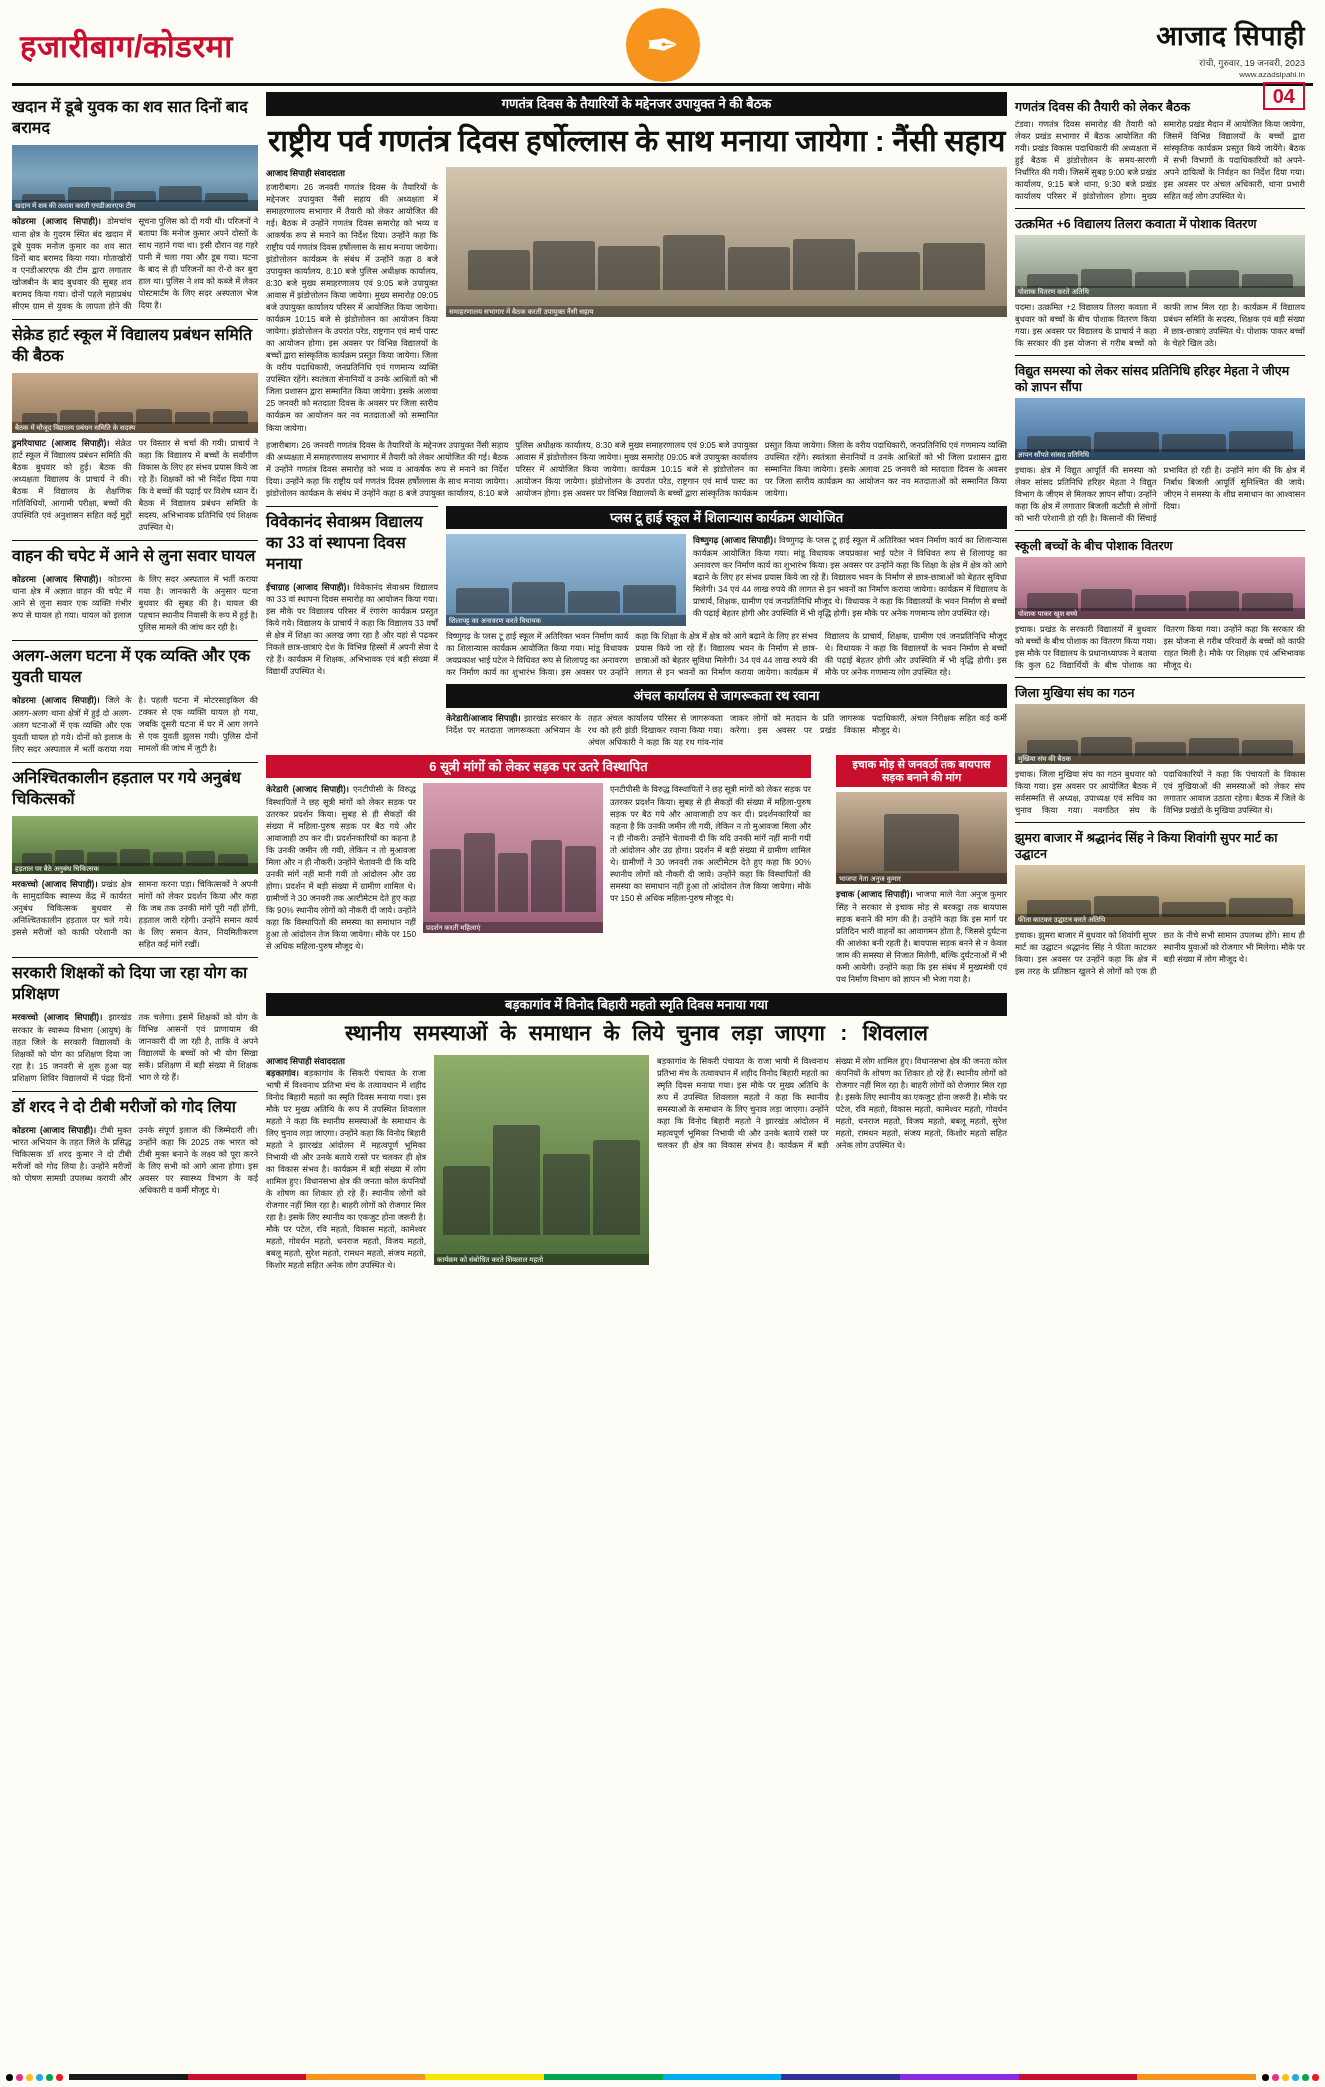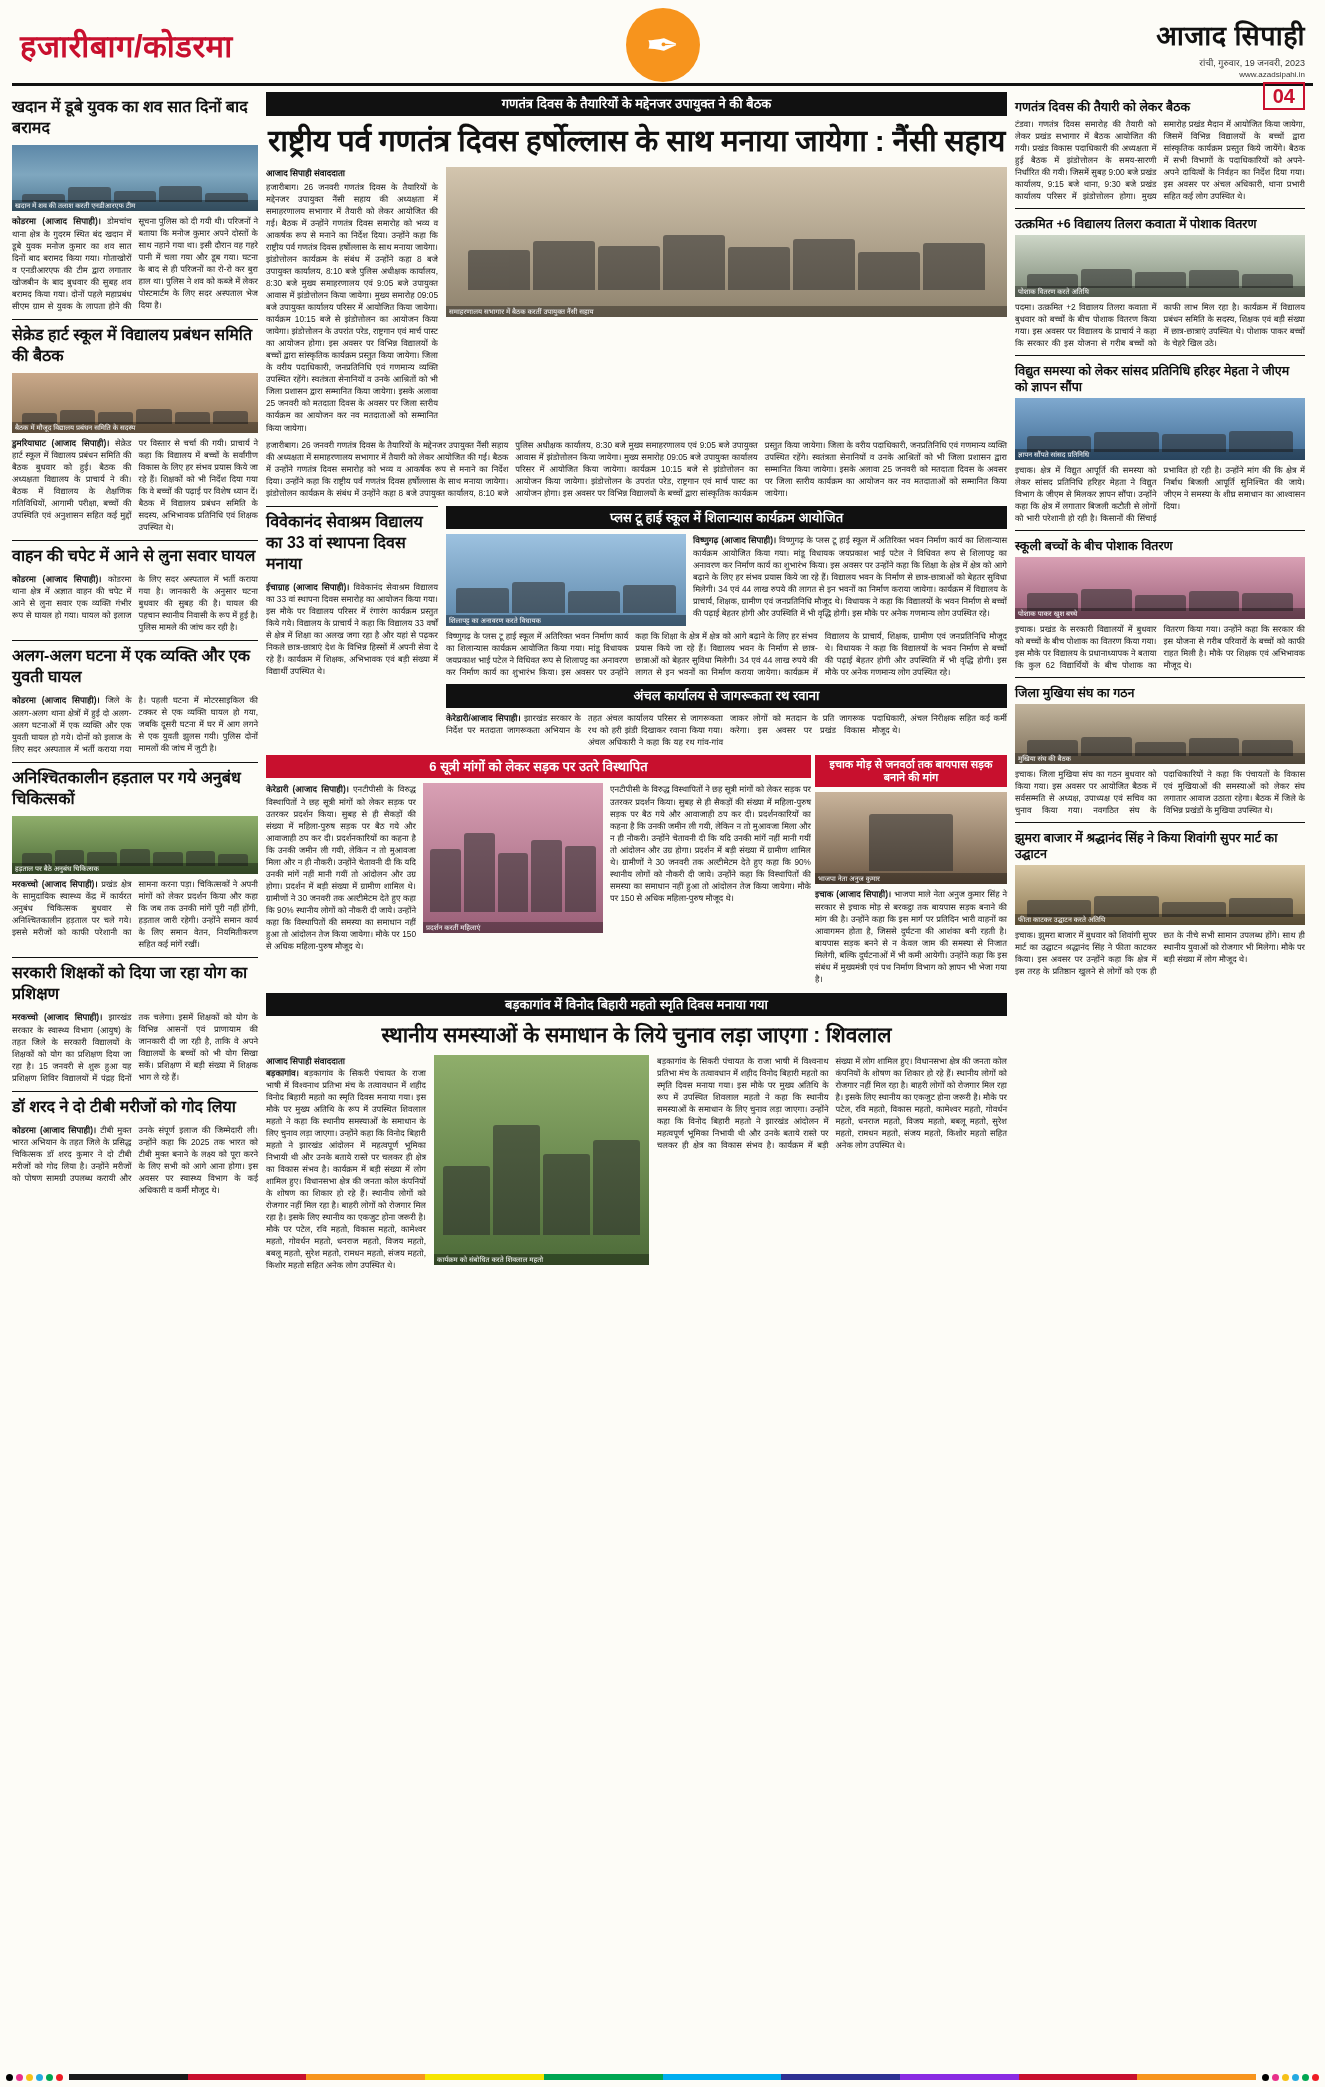--- a/index.html
+++ b/index.html
@@ -70,20 +70,21 @@
   .banner.red { background:#c8102e; }
   .banner.small { font-size:11px; padding:3px 5px; }
 
   .lead-hl {
     font-size:30px; font-weight:bold; line-height:1.22; text-align:center;
     margin:7px 0 8px 0; letter-spacing:-.3px;
   }
   .mid-hl {
     font-size:21px; font-weight:bold; line-height:1.25; text-align:center;
     margin:6px 0 6px 0;
+    font-family:Liberation Mono, monospace;
   }
 
   
   .photo { position:relative; overflow:hidden; background:#9bb7c9; }
   .photo .cap {
     position:absolute; left:0; right:0; bottom:0;
     font-size:7px; color:#fff; background:rgba(0,0,0,.35); padding:1px 3px;
   }
   .ph-water { background:linear-gradient(#5d88a8,#7fa7bf 45%,#4e7792); }
   .ph-meet  { background:linear-gradient(#caa98a,#8d7558); }
@@ -297,21 +298,21 @@
         <div style="width:172px;"></div>
         <div style="flex:1;">
           <div class="banner">अंचल कार्यालय से जागरूकता रथ रवाना</div>
           <div class="body-text fourcol" style="margin-top:4px;">
             <span class="byline">केरेडारी/आजाद सिपाही।</span>
             <span>झारखंड सरकार के निर्देश पर मतदाता जागरूकता अभियान के तहत अंचल कार्यालय परिसर से जागरूकता रथ को हरी झंडी दिखाकर रवाना किया गया। अंचल अधिकारी ने कहा कि यह रथ गांव-गांव जाकर लोगों को मतदान के प्रति जागरूक करेगा। इस अवसर पर प्रखंड विकास पदाधिकारी, अंचल निरीक्षक सहित कई कर्मी मौजूद थे।</span>
           </div>
         </div>
       </div>
 
-      <div style="display:flex;gap:4px;margin-top:7px;justify-content:space-between;">
+      <div style="display:flex;gap:25px;margin-top:7px;justify-content:space-between;">
         <div style="width:545px;">
           <div class="banner red">6 सूत्री मांगों को लेकर सड़क पर उतरे विस्थापित</div>
           <div style="display:flex;gap:7px;margin-top:5px;">
             <div style="width:150px;" class="body-text">
               <span class="byline">केरेडारी (आजाद सिपाही)।</span>
               <span>एनटीपीसी के विरुद्ध विस्थापितों ने छह सूत्री मांगों को लेकर सड़क पर उतरकर प्रदर्शन किया। सुबह से ही सैकड़ों की संख्या में महिला-पुरुष सड़क पर बैठ गये और आवाजाही ठप कर दी। प्रदर्शनकारियों का कहना है कि उनकी जमीन ली गयी, लेकिन न तो मुआवजा मिला और न ही नौकरी। उन्होंने चेतावनी दी कि यदि उनकी मांगें नहीं मानी गयीं तो आंदोलन और उग्र होगा। प्रदर्शन में बड़ी संख्या में ग्रामीण शामिल थे। ग्रामीणों ने 30 जनवरी तक अल्टीमेटम देते हुए कहा कि 90% स्थानीय लोगों को नौकरी दी जाये। उन्होंने कहा कि विस्थापितों की समस्या का समाधान नहीं हुआ तो आंदोलन तेज किया जायेगा। मौके पर 150 से अधिक महिला-पुरुष मौजूद थे।</span>
             </div>
             <div style="width:180px;">
               <div class="photo ph-pink" style="height:150px;">
                 <div class="figrow" style="height:60%;">

